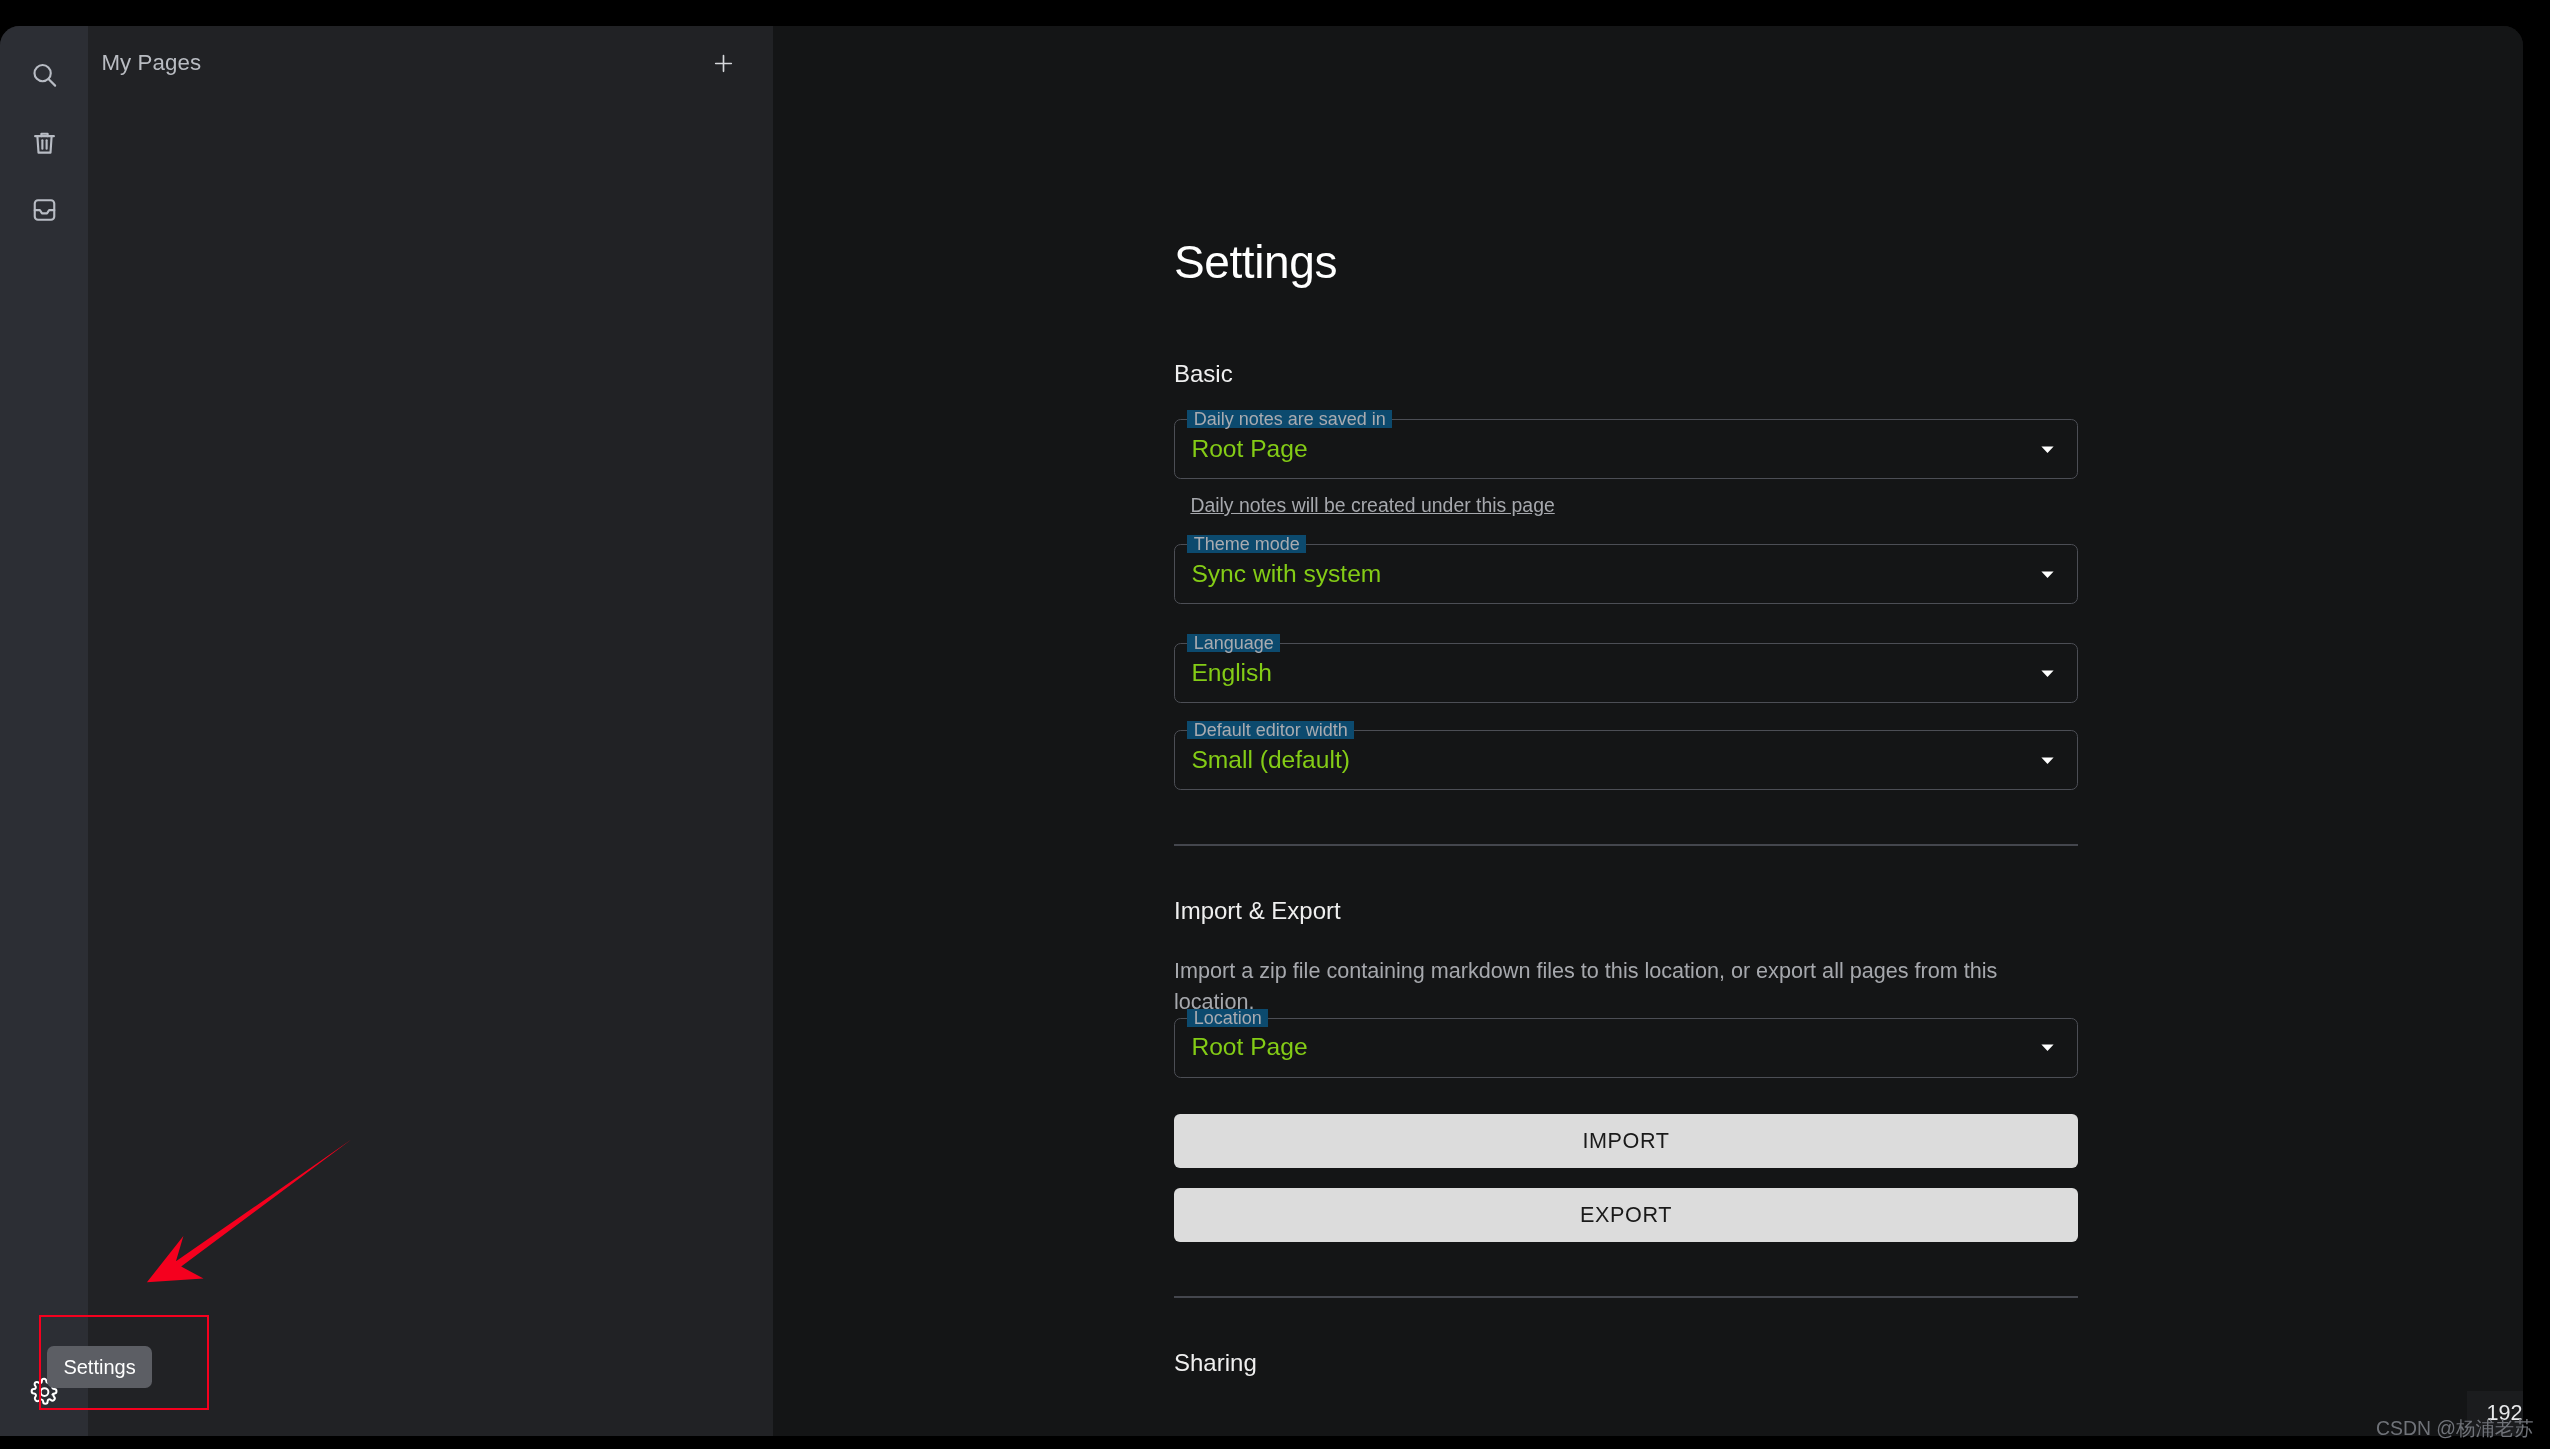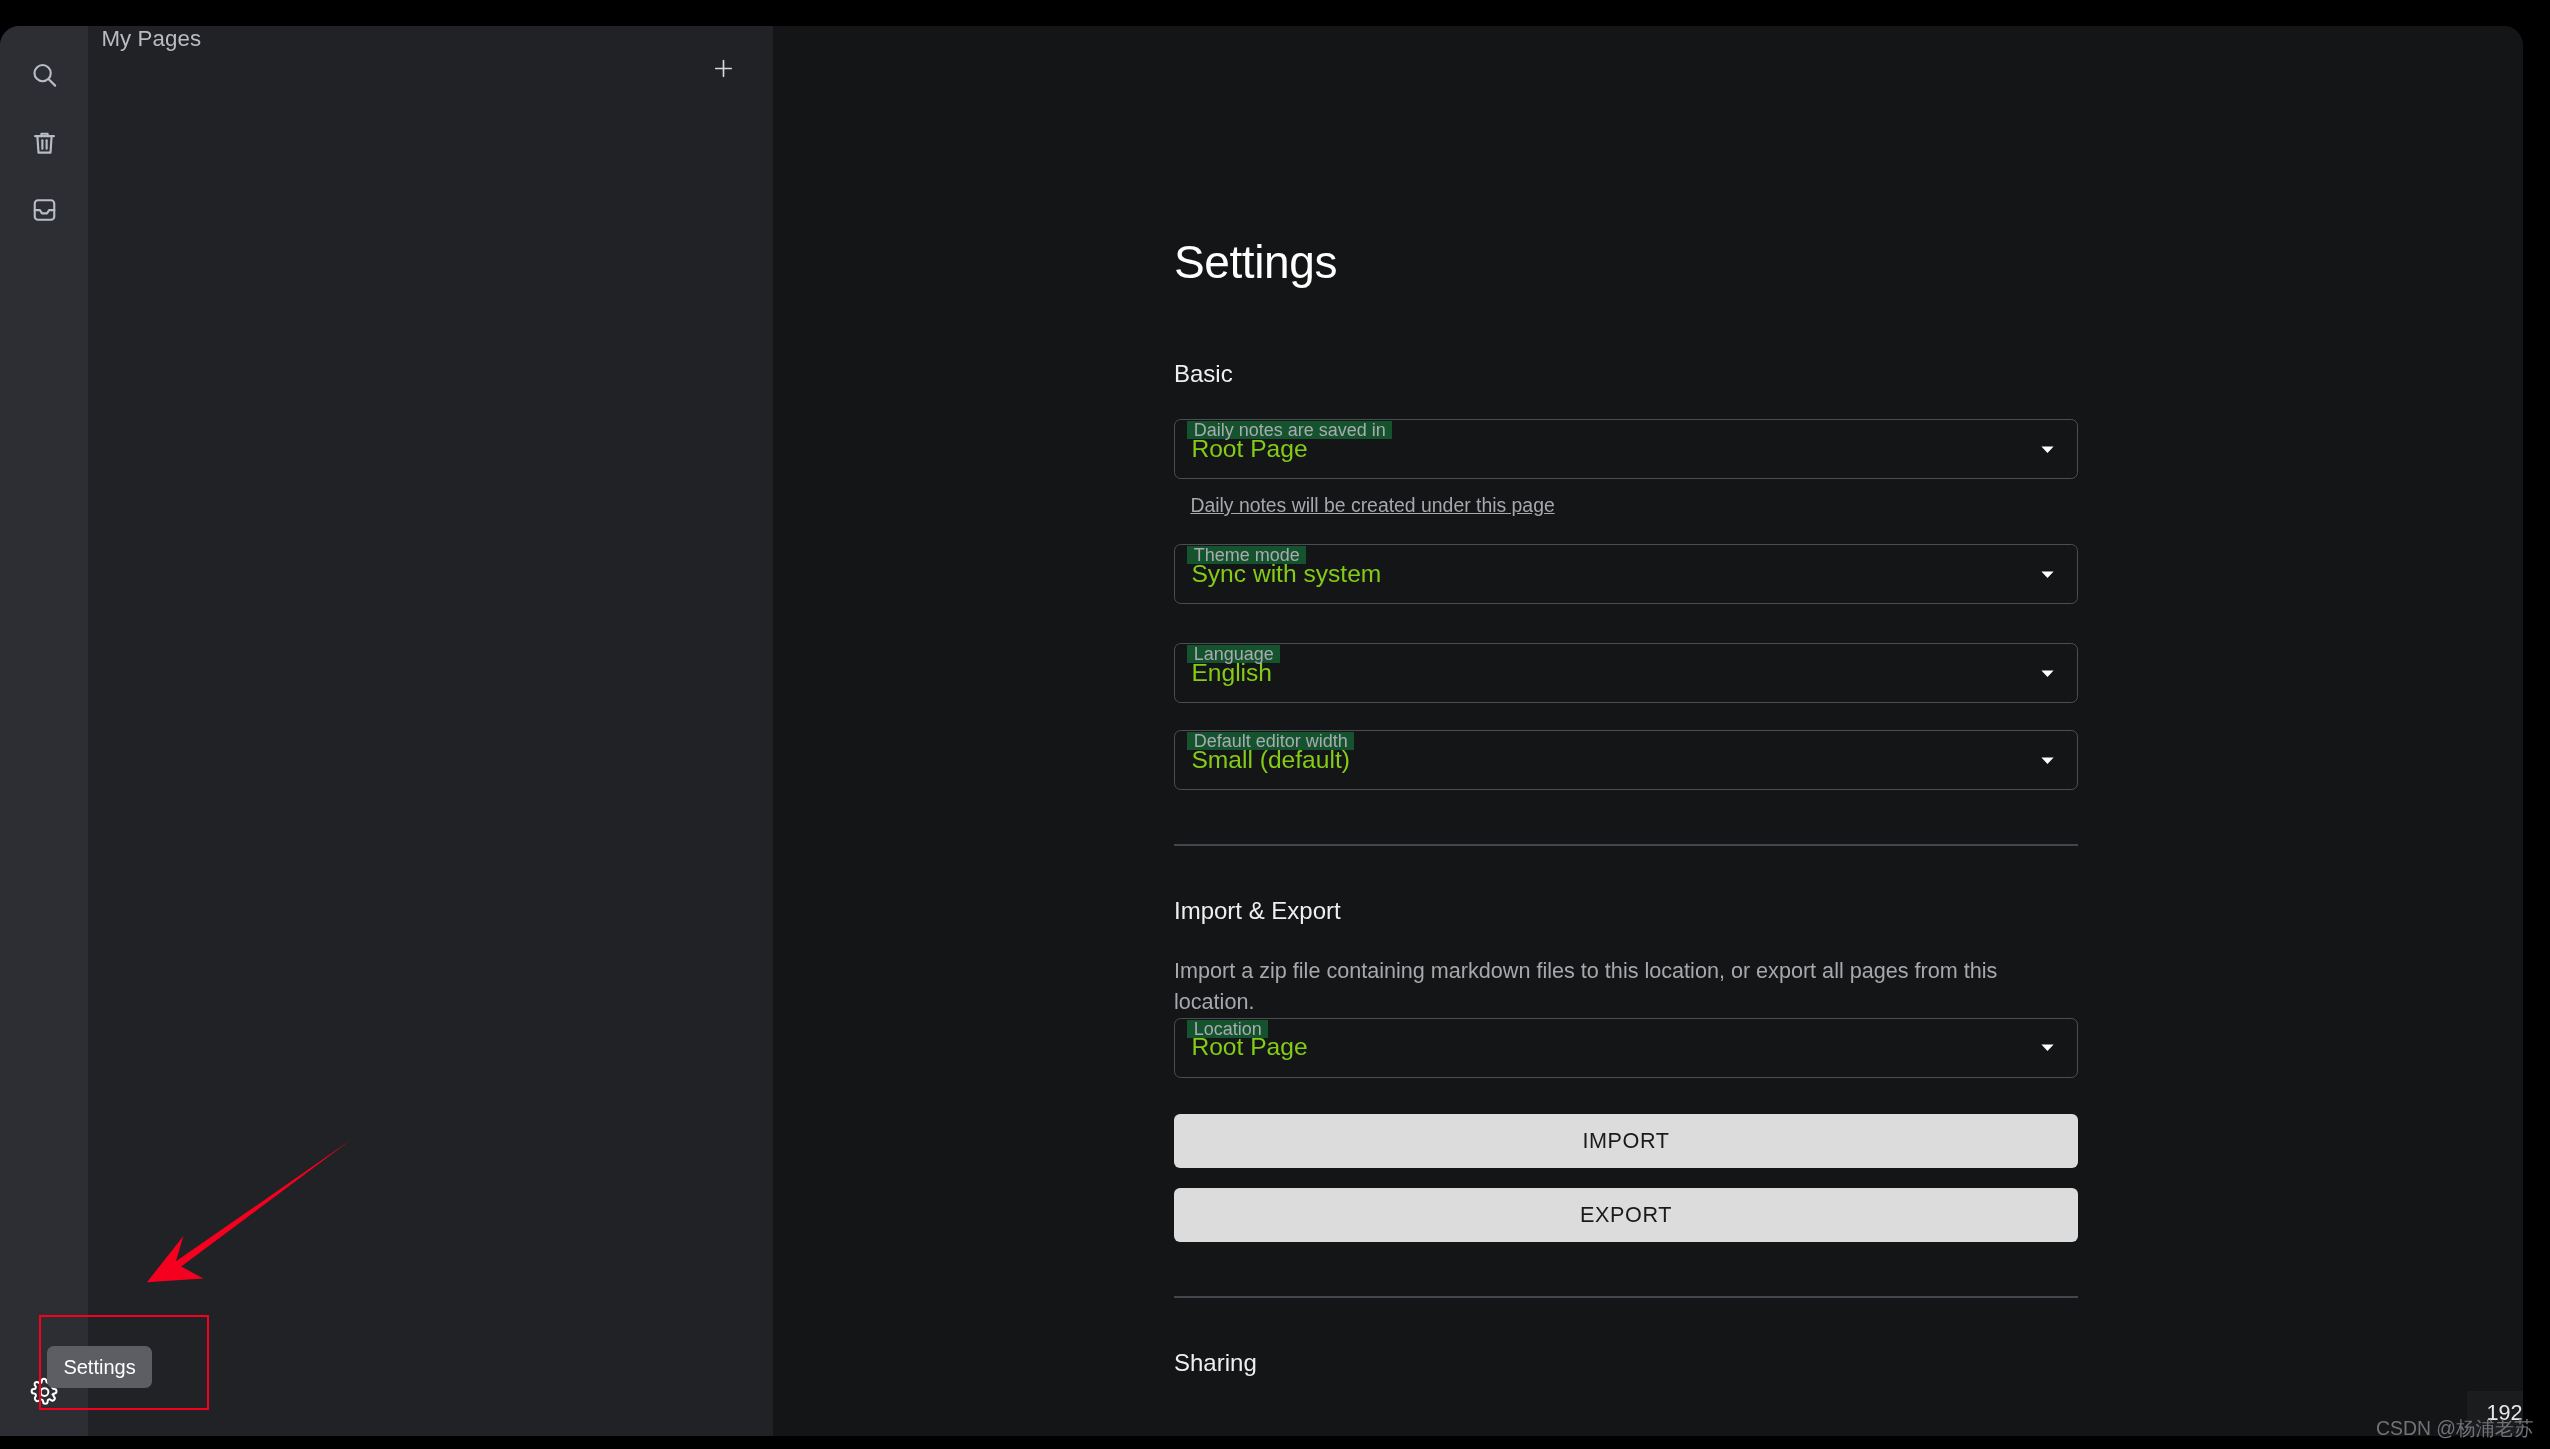--- a/index.html
+++ b/index.html
@@ -50,24 +50,23 @@
   #collapse-chevron svg{ width:30px; height:30px; }
 
   
   #pages-panel{
     width:685px; height:100%;
     background:#212225;
     flex:0 0 685px;
     position:relative;
   }
   #pages-header{
-    position:absolute; left:0; top:0; width:100%; height:58px;
-    display:flex; align-items:flex-start;
+    position:absolute; left:0; top:8px; width:100%; height:58px;
+    display:flex; align-items:center;
     padding:0 33px 0 13.4px;
-    flex-direction:column;
   }
   #pages-title{
     font-size:22.3px; color:#b9bcc2; letter-spacing:0.1px;
   }
   #add-page-btn{
     margin-left:auto;
     width:34px; height:34px;
     display:flex; align-items:center; justify-content:center;
     color:#d6d8dc;
   }
@@ -110,27 +109,26 @@
     height:60px;
     border:1.5px solid #4c4e55;
     border-radius:6.7px;
     display:flex; align-items:center;
     padding:0 19.4px 0 16.4px;
     background:transparent;
   }
   .select-legend{
     position:absolute;
     top:-9.7px; left:12px;
-    background:#14532d;
+    background:#0c4a6e;
     padding:0 6.7px;
     font-size:18px;
     color:#a9abb0;
     line-height:1;
     white-space:nowrap;
-    margin-top:11px;
   }
   .select-value{
     font-size:24.6px; color:#84cc16;
     line-height:1;
   }
   .select-caret{
     margin-left:auto;
     color:#fff;
     font-size:0;
     line-height:0;

